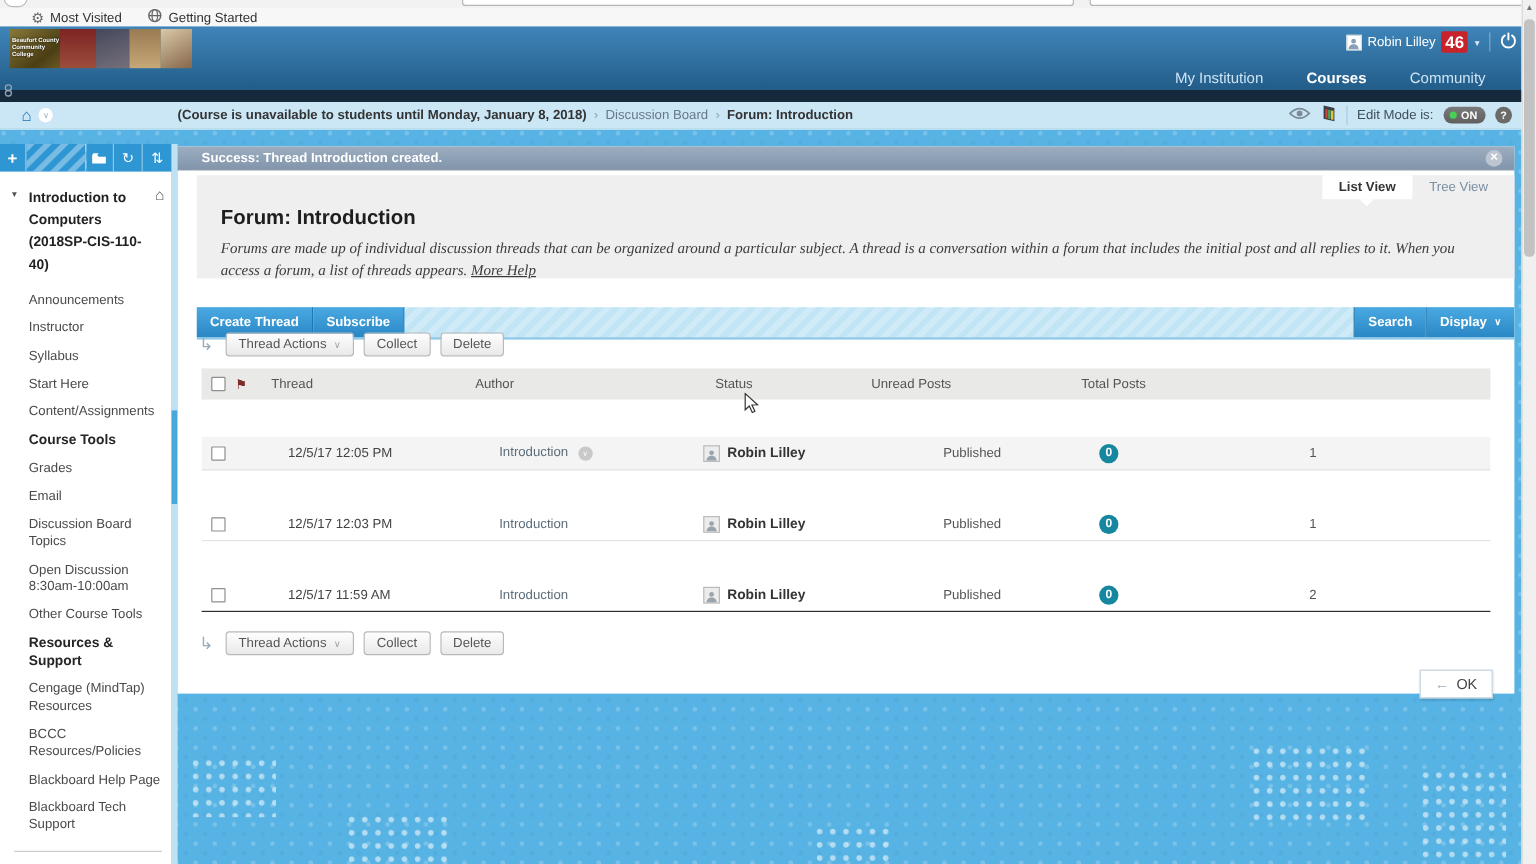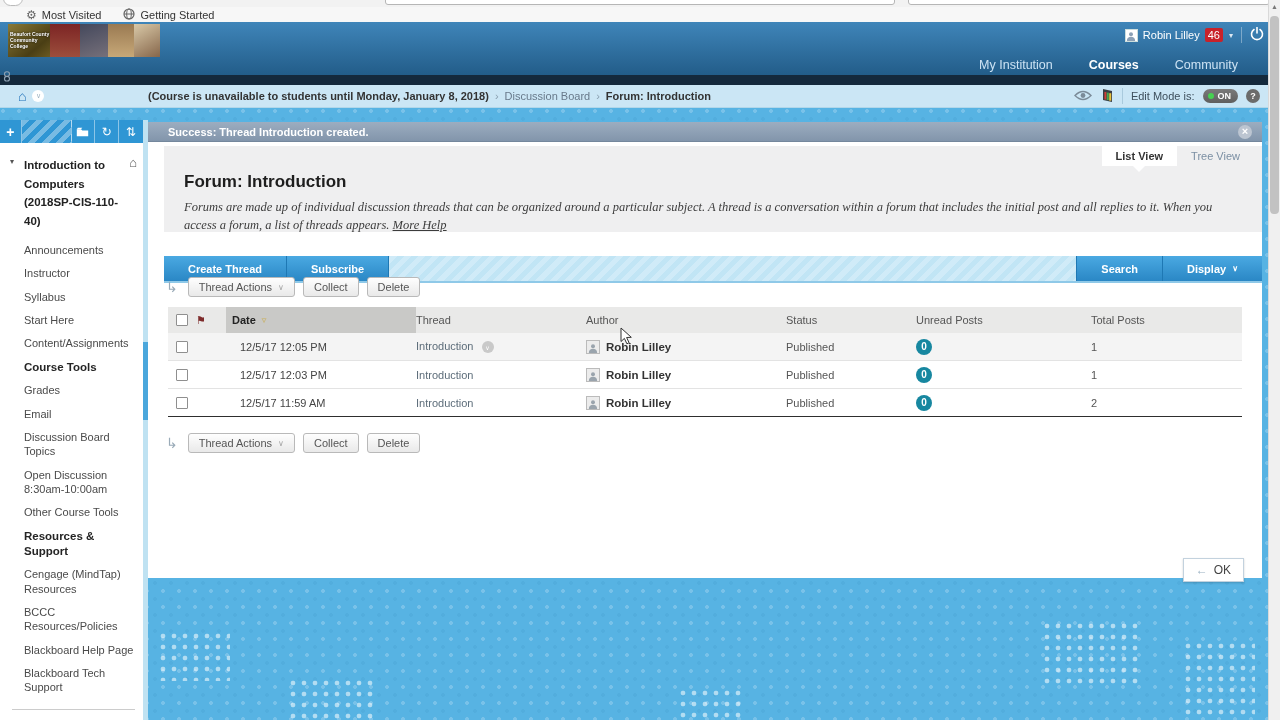--- a/index.html
+++ b/index.html
@@ -18,21 +18,21 @@
 
   
   .bb-header { position: absolute; top: 22px; left: 0; right: 12px; height: 63px; background: linear-gradient(#3f85b9, #1d5580); }
   .navy-strip { position: absolute; bottom: 0; left: 0; right: 0; height: 10px; background: #14293c; }
   .quick-link { position: absolute; left: 3px; bottom: -1px; }
   .banner { position: absolute; top: 2px; left: 8px; width: 152px; height: 33px; display: flex; overflow: hidden; }
   .banner .seg { height: 100%; }
   .banner-label { position: absolute; left: 2px; top: 7px; width: 46px; font-size: 5px; line-height: 1.2; color: #fff; font-weight: bold; text-shadow: 0 0 2px #000; }
   .user-area { position: absolute; top: 3px; right: 4px; display: flex; align-items: center; color: #fff; font-size: 11px; height: 20px; }
   .avatar-box { width: 13px; height: 13px; background: #fff; border: 1px solid #cdd; margin-right: 5px; display: flex; align-items: flex-end; justify-content: center; }
-  .notif-badge { background: #c8222a; color: #fff; font-weight: normal; font-size: 11px; padding: 1px 3px; border-radius: 2px; margin-left: 5px; }
+  .notif-badge { background: #c8222a; color: #fff; font-weight: bold; font-size: 14px; padding: 1px 3px; border-radius: 2px; margin-left: 5px; }
   .user-caret { font-size: 8px; margin: 0 8px 0 6px; color: #dce8f2; }
   .user-sep { border-left: 1px solid rgba(255,255,255,.35); height: 16px; margin-right: 8px; }
   .nav-tabs { position: absolute; bottom: 13px; right: 30px; display: flex; gap: 36px; font-size: 12.5px; color: #cde3f4; }
   .nav-tab { position: relative; cursor: pointer; }
   .nav-tab.active { color: #fff; font-weight: bold; }
   .nav-tab.active::after { content: ""; position: absolute; left: 50%; margin-left: -7px; bottom: -16px; border-left: 7px solid transparent; border-right: 7px solid transparent; border-bottom: 7px solid #cbe6f5; }
 
   
   .breadcrumb { position: absolute; top: 85px; left: 0; right: 12px; height: 23px; background: #cbe6f5; border-bottom: 1px solid #b2d7ea; display: flex; align-items: center; font-size: 11px; }
   .bc-left { width: 148px; display: flex; align-items: center; padding-left: 18px; gap: 6px; flex: none; }
@@ -83,21 +83,21 @@
   .gray-sect { position: absolute; top: 24px; left: 16px; right: 0; height: 86px; background: #efeff0; }
   .view-tabs { position: absolute; top: 0; right: 8px; display: flex; font-size: 11px; }
   .vtab { padding: 4px 14px; cursor: pointer; }
   .vtab.active { background: #fff; font-weight: bold; color: #333; position: relative; }
   .vtab.active::after { content: ""; position: absolute; left: 50%; margin-left: -6px; bottom: -6px; border-left: 6px solid transparent; border-right: 6px solid transparent; border-top: 6px solid #fff; }
   .vtab.inactive { color: #7b8fa3; }
   .page-title { margin: 26px 0 6px 20px; font-size: 17px; color: #1e1e1e; font-weight: bold; }
   .desc { margin: 0 20px; font-family: "Liberation Serif", serif; font-style: italic; font-size: 12.5px; color: #3c3c3c; line-height: 1.45; }
   .more-help { color: #3c3c3c; text-decoration: underline; }
   .action-bar { position: absolute; top: 110px; left: 0; right: 0; height: 27px; background: repeating-linear-gradient(135deg, #d0ebf8 0 5px, #c1e5f5 5px 10px); border-bottom: 2px solid #8fc9e8; display: flex; }
-  .abtn { background: linear-gradient(#4aa9e2,#2a87c5); color: #fff; font-weight: bold; font-size: 11px; padding: 0 24px; display: flex; align-items: center; border-right: 1px solid #1e78b4; cursor: pointer; }
+  .abtn { background: linear-gradient(#4aa9e2,#2a87c5); color: #fff; font-weight: bold; font-size: 11px; padding: 0 11px; display: flex; align-items: center; border-right: 1px solid #1e78b4; cursor: pointer; }
   .abar-right { margin-left: auto; display: flex; }
   .abar-right .abtn { border-right: none; border-left: 1px solid #1e78b4; }
   .disp-caret { font-size: 8px; margin-left: 6px; }
   .body-white { position: absolute; top: 139px; left: 0; right: 0; bottom: 0; }
   .controls-row { margin: 16px 0 10px 18px; display: flex; align-items: center; gap: 8px; font-size: 11px; }
   .curve-arrow { color: #9aabb8; font-size: 14px; margin-right: 2px; }
   .gbtn { background: linear-gradient(#fefefe,#e9e9e9); border: 1px solid #b9b9b9; border-radius: 3px; padding: 3px 10px; color: #555; font-size: 11px; cursor: pointer; display: inline-flex; align-items: center; gap: 6px; }
   .gbtn .sm-chev { color: #a5a5a5; font-size: 8px; }
   .dtable { margin: 4px 20px 0 20px; }
   .thead { display: flex; background: #e9e9e8; height: 26px; align-items: center; font-size: 11px; color: #555; }
@@ -105,21 +105,21 @@
   .c-flag { width: 30px; flex: none; color: #7e2b2b; font-size: 11px; }
   .c-date { width: 190px; flex: none; }
   .c-thread { width: 170px; flex: none; }
   .c-author { width: 200px; flex: none; }
   .c-status { width: 130px; flex: none; }
   .c-unread { width: 175px; flex: none; }
   .c-total { flex: 1; }
   .th-date { align-self: stretch; background: #c9c9c7; display: flex; align-items: center; font-weight: bold; color: #222; padding-left: 6px; gap: 6px; }
   .sort-tri { color: #c9b77d; font-size: 9px; }
   .checkbox { width: 12px; height: 12px; border: 1px solid #8f8f8f; background: #fff; border-radius: 1px; }
-  .trow { display: flex; height: 28px; align-items: center; border-bottom: 1px solid #e3e3e3; font-size: 11px; color: #555; }
+  .trow { display: flex; height: 28px; align-items: center; border-bottom: 1px solid #e3e3e3; font-size: 11px; color: #555; margin-top: 31px; }
   .trow.hl { background: #f4f4f4; }
   .trow.last { border-bottom: 1px solid #2e2e2e; }
   .trow .c-date { padding-left: 14px; color: #444; }
   .thread-link { color: #5d6d7a; }
   .thr-chev { display: inline-flex; width: 12px; height: 12px; border-radius: 50%; background: #c9c9c9; color: #fff; font-size: 6px; align-items: center; justify-content: center; margin-left: 5px; vertical-align: middle; }
   .auth-cell { display: flex; align-items: center; gap: 6px; }
   .mini-avatar { width: 14px; height: 14px; background: #ececec; border: 1px solid #bbb; display: flex; align-items: flex-end; justify-content: center; }
   .auth-name { font-weight: bold; color: #333; font-size: 11.5px; }
   .unread-badge { width: 16px; height: 16px; border-radius: 50%; background: #1787a0; color: #fff; font-size: 10px; font-weight: bold; display: flex; align-items: center; justify-content: center; }
   .paging-row { display: flex; justify-content: flex-end; align-items: center; gap: 10px; margin: 20px 20px 0 0; font-size: 11px; color: #444; }
@@ -355,24 +355,20 @@
         <span class="gbtn">Collect</span>
         <span class="gbtn">Delete</span>
       </div>
 
       <div class="dtable">
         <div class="thead">
           <span class="c-check">
               <span class="checkbox"></span>
             </span>
           <span class="c-flag">⚑</span>
-          <span class="c-date th-date">
-            <span>Date</span>
-            <span class="sort-tri">▿</span>
-          </span>
           <span class="c-thread">Thread</span>
           <span class="c-author">Author</span>
           <span class="c-status">Status</span>
           <span class="c-unread">Unread Posts</span>
           <span class="c-total">Total Posts</span>
         </div>
 
         <div class="trow hl">
           <span class="c-check">
               <span class="checkbox"></span>

